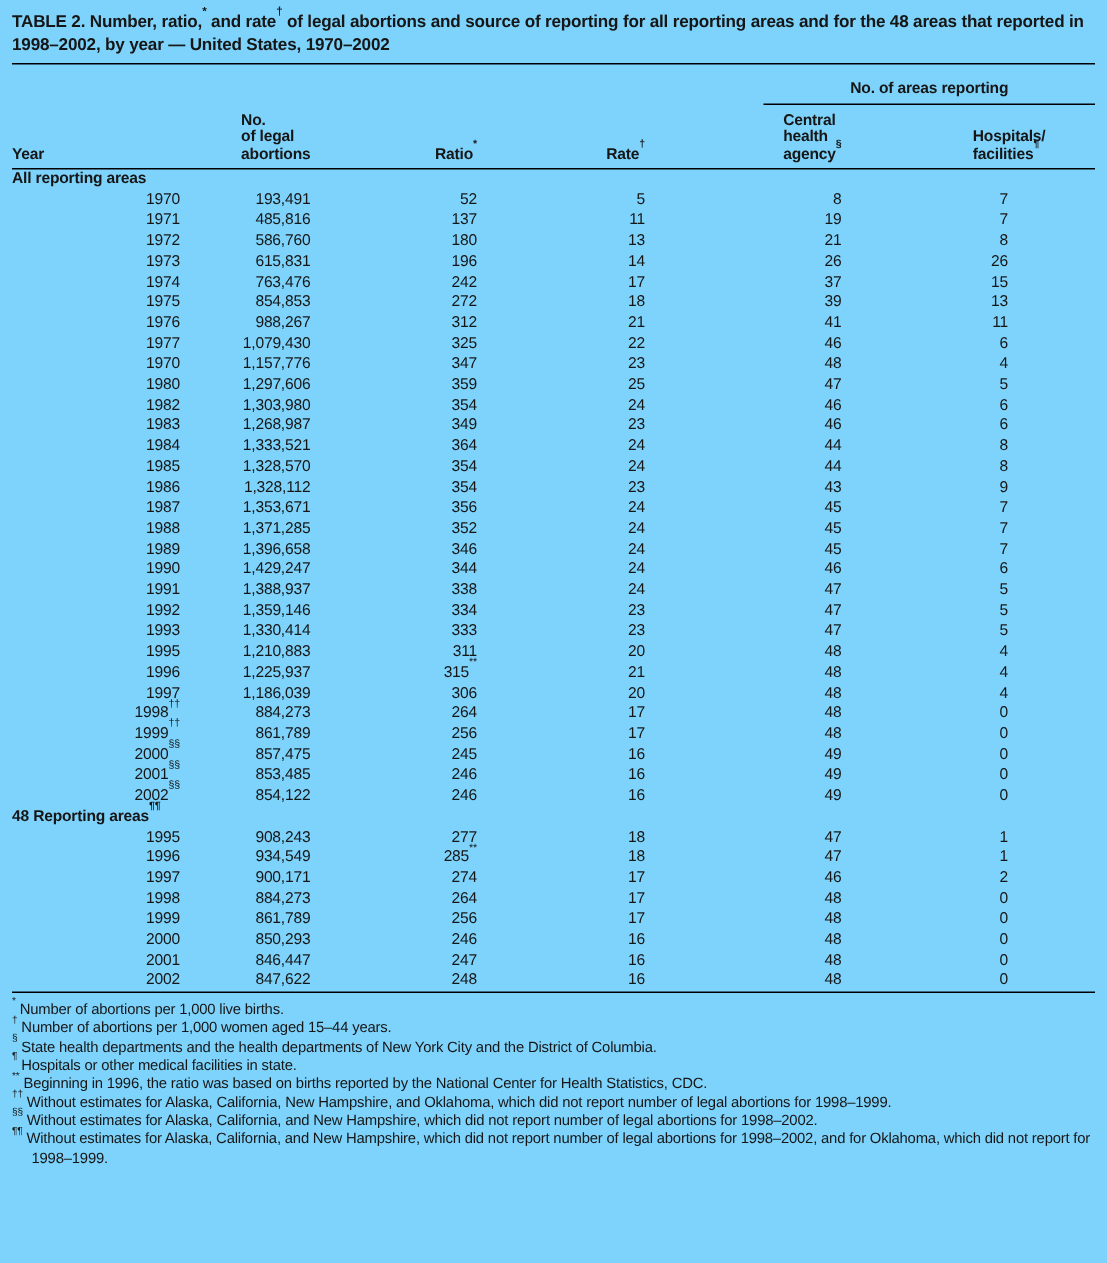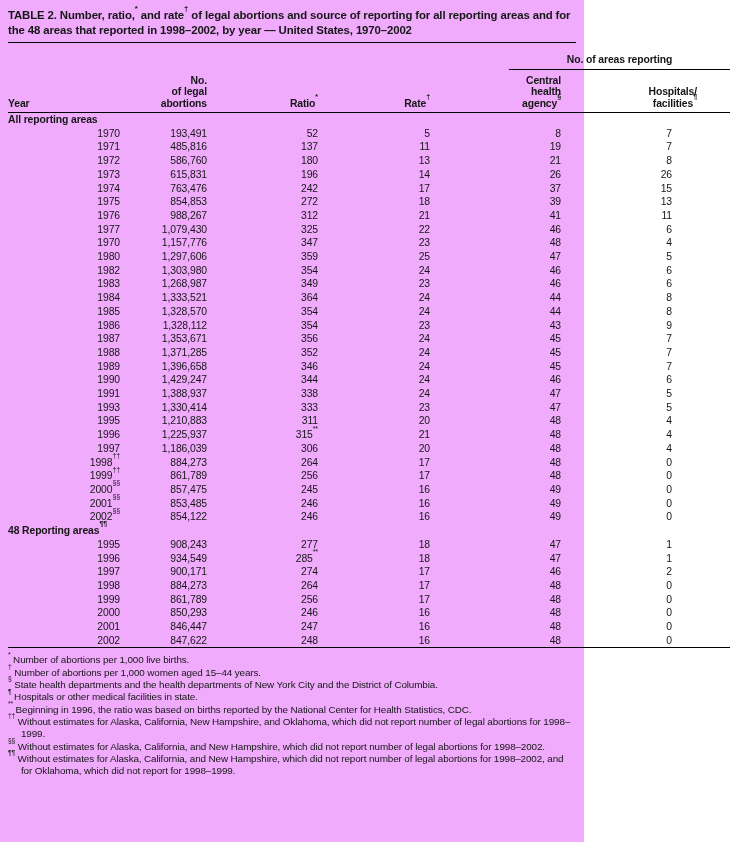--- a/index.html
+++ b/index.html
@@ -1,18 +1,18 @@
 <!DOCTYPE html>
 <html><head>
 <meta charset="utf-8">
 <style>
   html,body{margin:0;padding:0;background:#fff;}
   .page{
-    width:584px;height:842px;box-sizing:border-box;
-    padding:8px 8px 0 8px;background:#f0abfc;color:#161616;
+    width:738px;height:842px;box-sizing:border-box;
+    padding:8px 8px 0 8px;background:#7dd3fc;color:#161616;
     font-family:"Liberation Sans","DejaVu Sans",sans-serif;
     letter-spacing:-0.12px;
   }
   sup{font-size:68%;line-height:0;position:relative;top:-0.45em;}
   .title{
     font-size:11.4px;font-weight:bold;line-height:14.5px;
     border-bottom:1.5px solid #000;padding-bottom:5px;
   }
   table.tbl{
     width:722px;border-collapse:collapse;table-layout:fixed;
@@ -26,21 +26,21 @@
     display:block;margin-left:auto;width:221px;
     border-bottom:1px solid #000;padding-bottom:3px;text-align:center;
   }
   tr.col-heads th{border-bottom:1.5px solid #000;padding:5px 0 3px 0;}
   tr.col-heads th.c-year{text-align:left;}
   tr.col-heads th.c-num{text-align:right;padding-right:9px;}
   tr.col-heads th.c-ratio{text-align:right;padding-right:8px;}
   tr.col-heads th.c-rate{text-align:right;padding-right:8px;}
   tr.col-heads th.c-central{text-align:right;padding-right:7px;}
   tr.col-heads th.c-hosp{text-align:right;padding-right:33px;}
-  .ctr{display:inline-block;text-align:right;}
+  .ctr{display:inline-block;text-align:left;}
   tbody td{
     font-size:10.4px;height:13.7px;line-height:13.7px;padding:0;
     white-space:nowrap;overflow:visible;
   }
   tbody td.c-year{text-align:right;}
   tbody td.c-num{text-align:right;padding-right:9px;}
   tbody td.c-ratio{text-align:right;padding-right:8px;}
   tbody td.c-rate{text-align:right;padding-right:8px;}
   tbody td.c-central{text-align:right;padding-right:7px;}
   tbody td.c-hosp{text-align:right;padding-right:58px;}
@@ -248,20 +248,28 @@
         </tr>
         <tr>
           <td class="c-year">1991</td>
           <td class="c-num">1,388,937</td>
           <td class="c-ratio">338</td>
           <td class="c-rate">24</td>
           <td class="c-central">47</td>
           <td class="c-hosp">5</td>
         </tr>
         <tr>
+          <td class="c-year">1992</td>
+          <td class="c-num">1,359,146</td>
+          <td class="c-ratio">334</td>
+          <td class="c-rate">23</td>
+          <td class="c-central">47</td>
+          <td class="c-hosp">5</td>
+        </tr>
+        <tr>
           <td class="c-year">1993</td>
           <td class="c-num">1,330,414</td>
           <td class="c-ratio">333</td>
           <td class="c-rate">23</td>
           <td class="c-central">47</td>
           <td class="c-hosp">5</td>
         </tr>
         <tr>
           <td class="c-year">1995</td>
           <td class="c-num">1,210,883</td>

